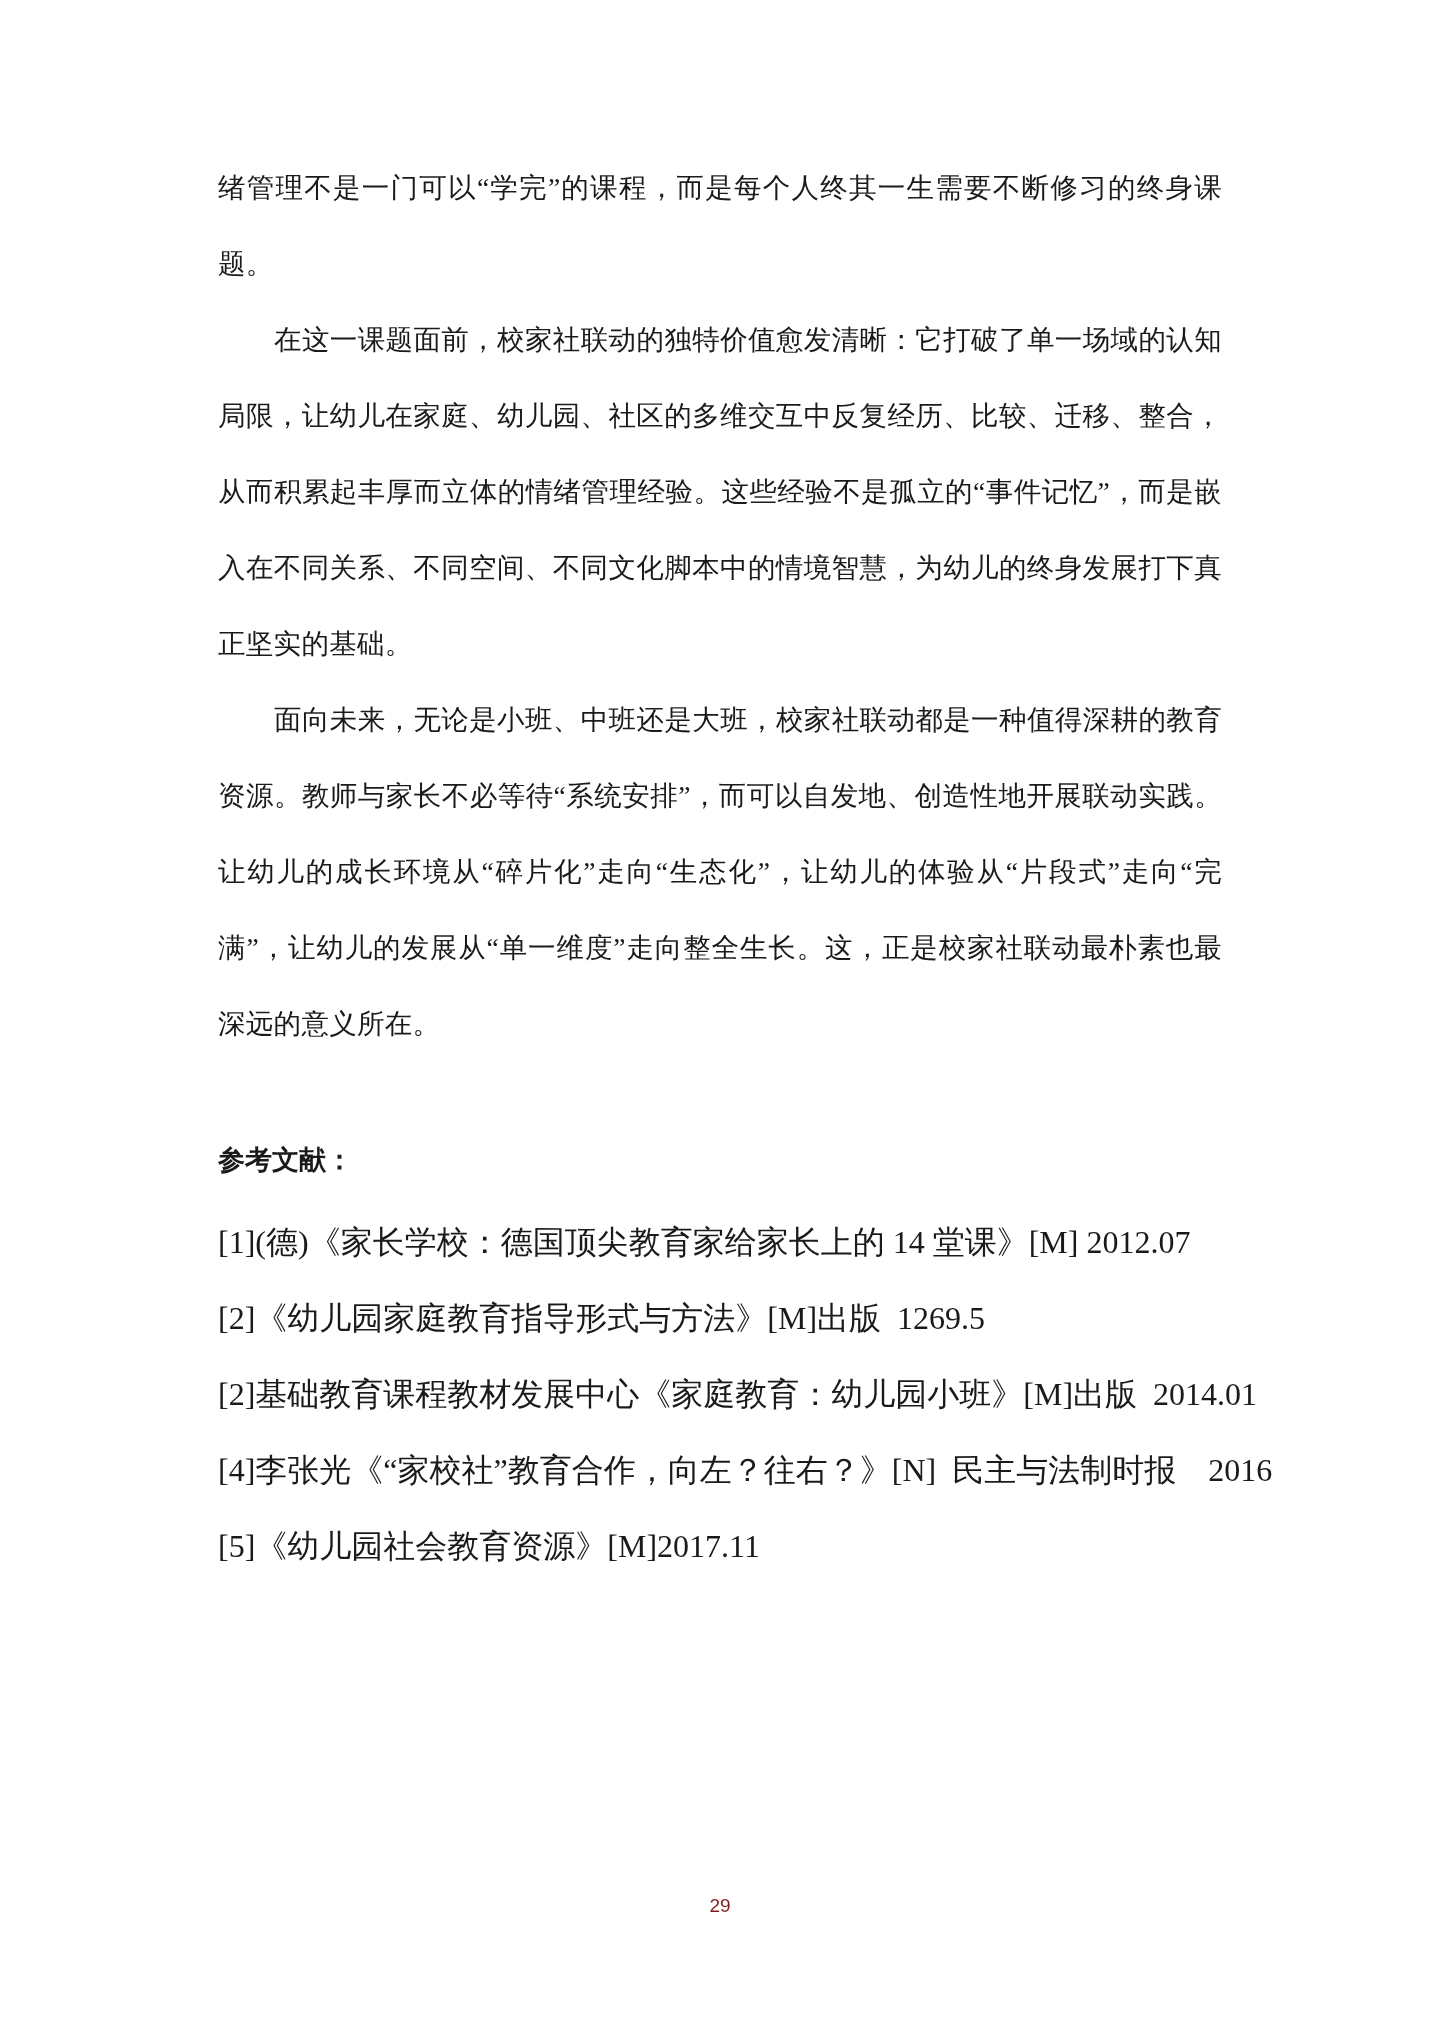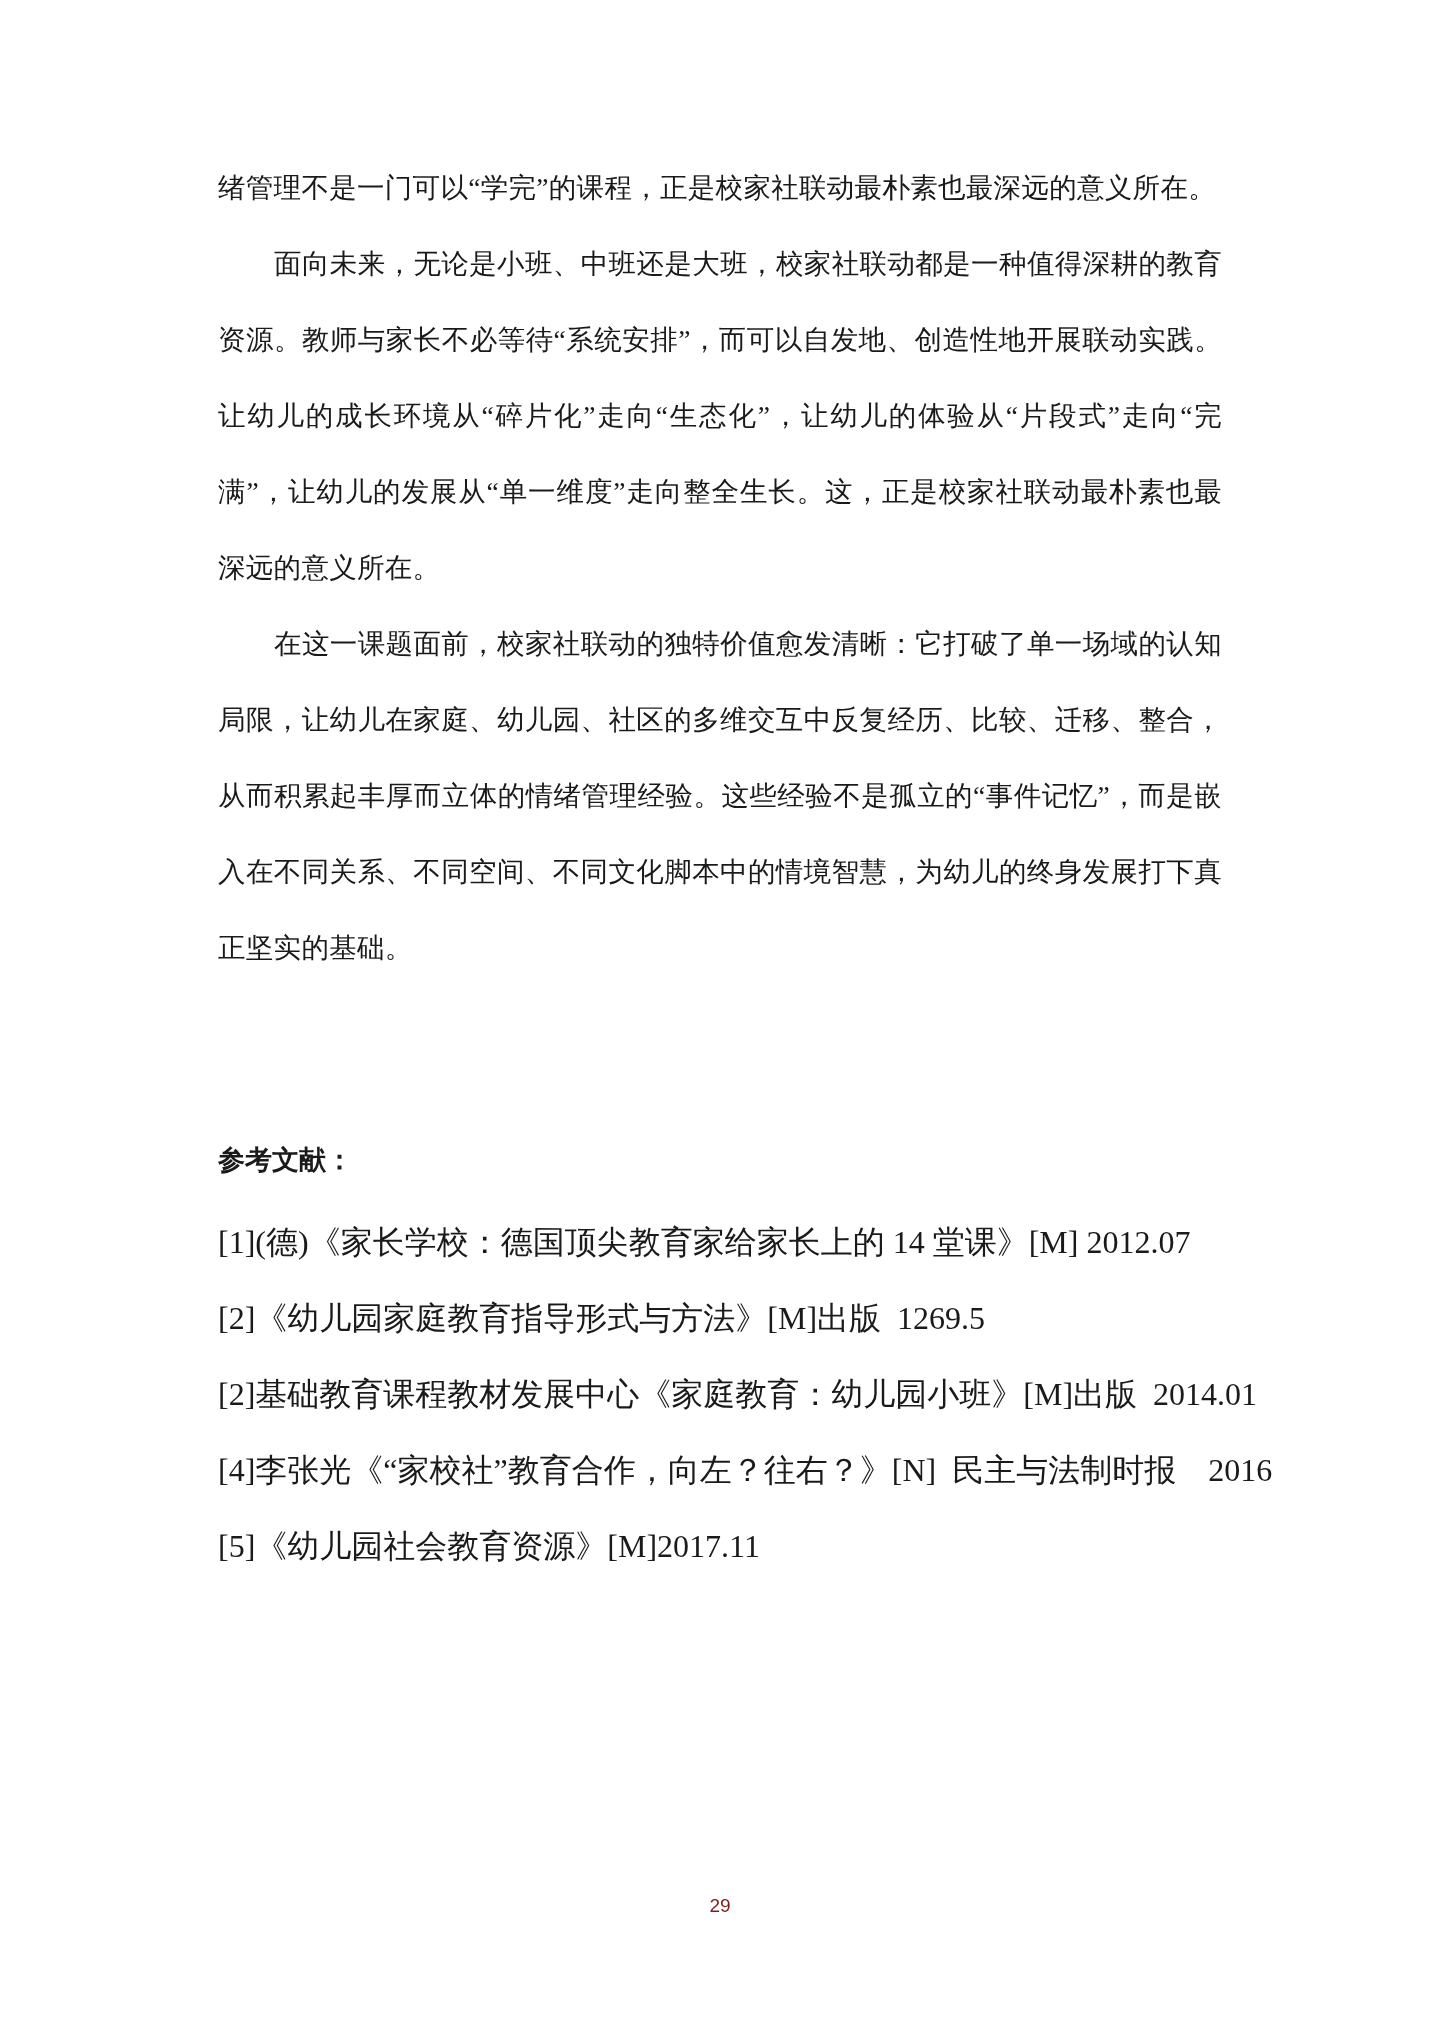--- a/index.html
+++ b/index.html
@@ -69,23 +69,23 @@
       font-size: 19px;
       color: #7f1d1d;
     }
   </style>
 </head>
 <body>
 
 <div class="page">
 
   <div class="body-text">
-    <p class="para">绪管理不是一门可以“学完”的课程，正是校家社联动最朴素也最深远的意义所在。</p>
+    <p class="para">绪管理不是一门可以“学完”的课程，而是每个人终其一生需要不断修习的终身课题。</p>
+    <p class="para indent">在这一课题面前，校家社联动的独特价值愈发清晰：它打破了单一场域的认知局限，让幼儿在家庭、幼儿园、社区的多维交互中反复经历、比较、迁移、整合，从而积累起丰厚而立体的情绪管理经验。这些经验不是孤立的“事件记忆”，而是嵌入在不同关系、不同空间、不同文化脚本中的情境智慧，为幼儿的终身发展打下真正坚实的基础。</p>
     <p class="para indent">面向未来，无论是小班、中班还是大班，校家社联动都是一种值得深耕的教育资源。教师与家长不必等待“系统安排”，而可以自发地、创造性地开展联动实践。让幼儿的成长环境从“碎片化”走向“生态化”，让幼儿的体验从“片段式”走向“完满”，让幼儿的发展从“单一维度”走向整全生长。这，正是校家社联动最朴素也最深远的意义所在。</p>
-    <p class="para indent">在这一课题面前，校家社联动的独特价值愈发清晰：它打破了单一场域的认知局限，让幼儿在家庭、幼儿园、社区的多维交互中反复经历、比较、迁移、整合，从而积累起丰厚而立体的情绪管理经验。这些经验不是孤立的“事件记忆”，而是嵌入在不同关系、不同空间、不同文化脚本中的情境智慧，为幼儿的终身发展打下真正坚实的基础。</p>
   </div>
 
   <div class="refs">
     <h2 class="refs-heading">参考文献：</h2>
     <p class="ref-item">[1](德)《家长学校：德国顶尖教育家给家长上的 14 堂课》[M] 2012.07</p>
     <p class="ref-item">[2]《幼儿园家庭教育指导形式与方法》[M]出版  1269.5</p>
     <p class="ref-item">[2]基础教育课程教材发展中心《家庭教育：幼儿园小班》[M]出版  2014.01</p>
     <p class="ref-item">[4]李张光《“家校社”教育合作，向左？往右？》[N]  民主与法制时报    2016</p>
     <p class="ref-item">[5]《幼儿园社会教育资源》[M]2017.11</p>
   </div>

